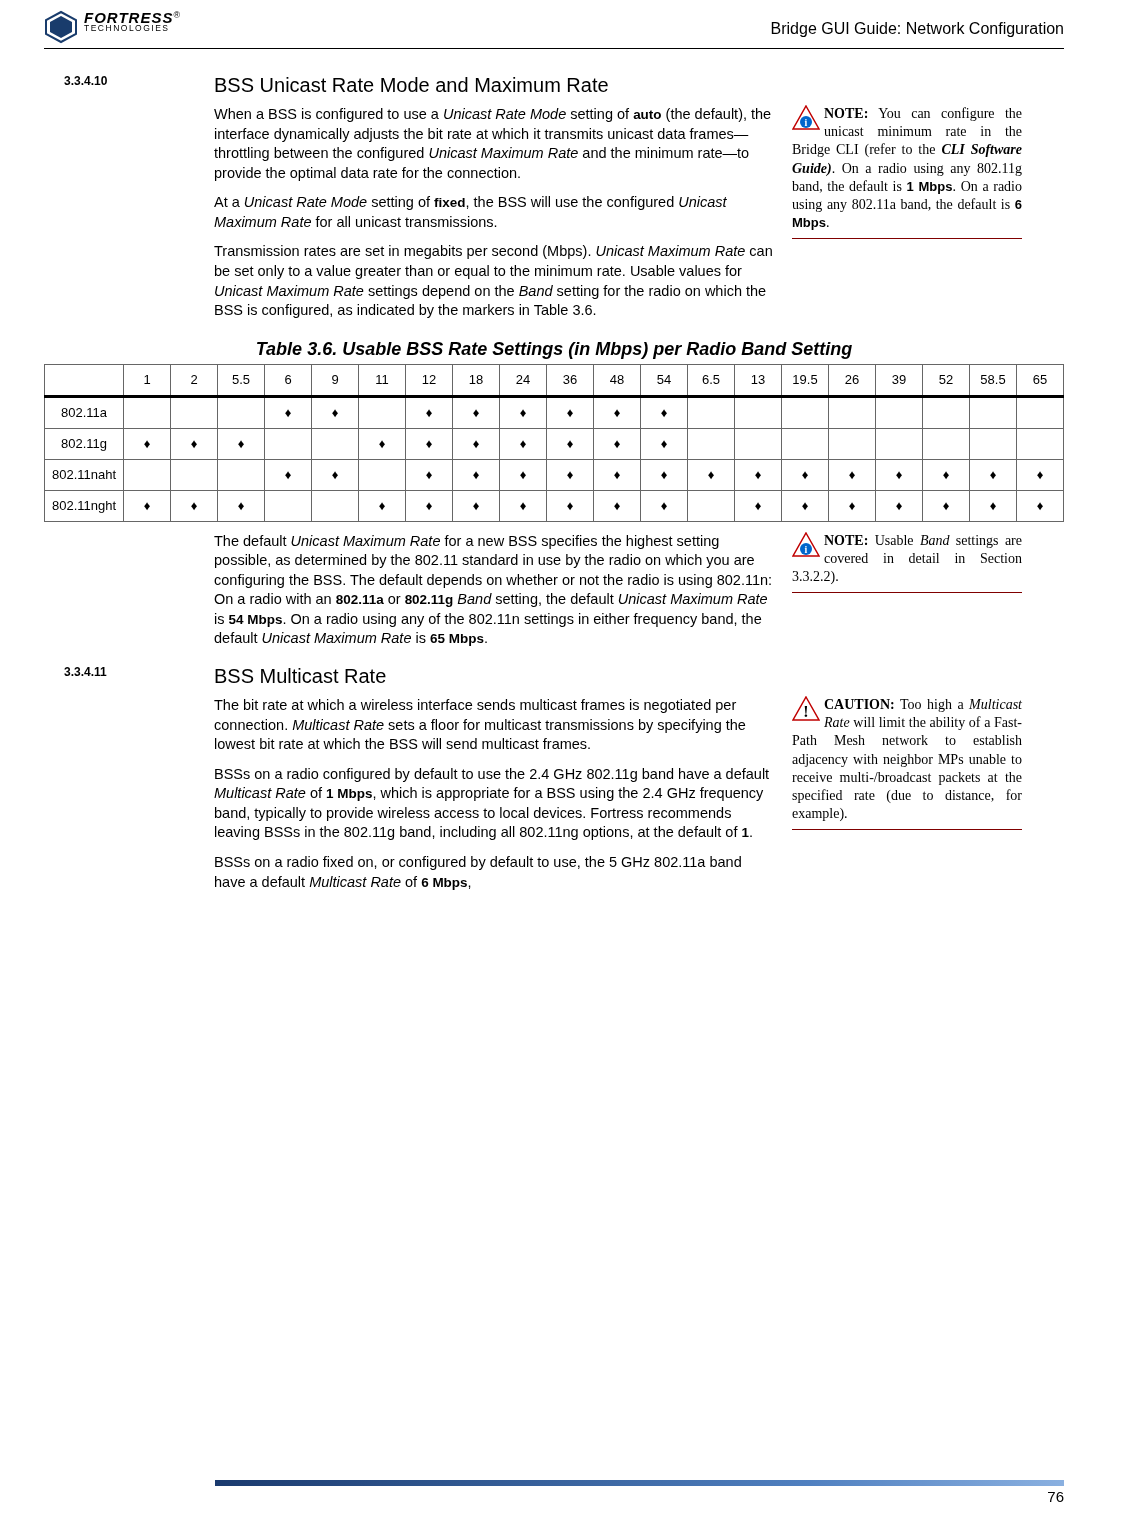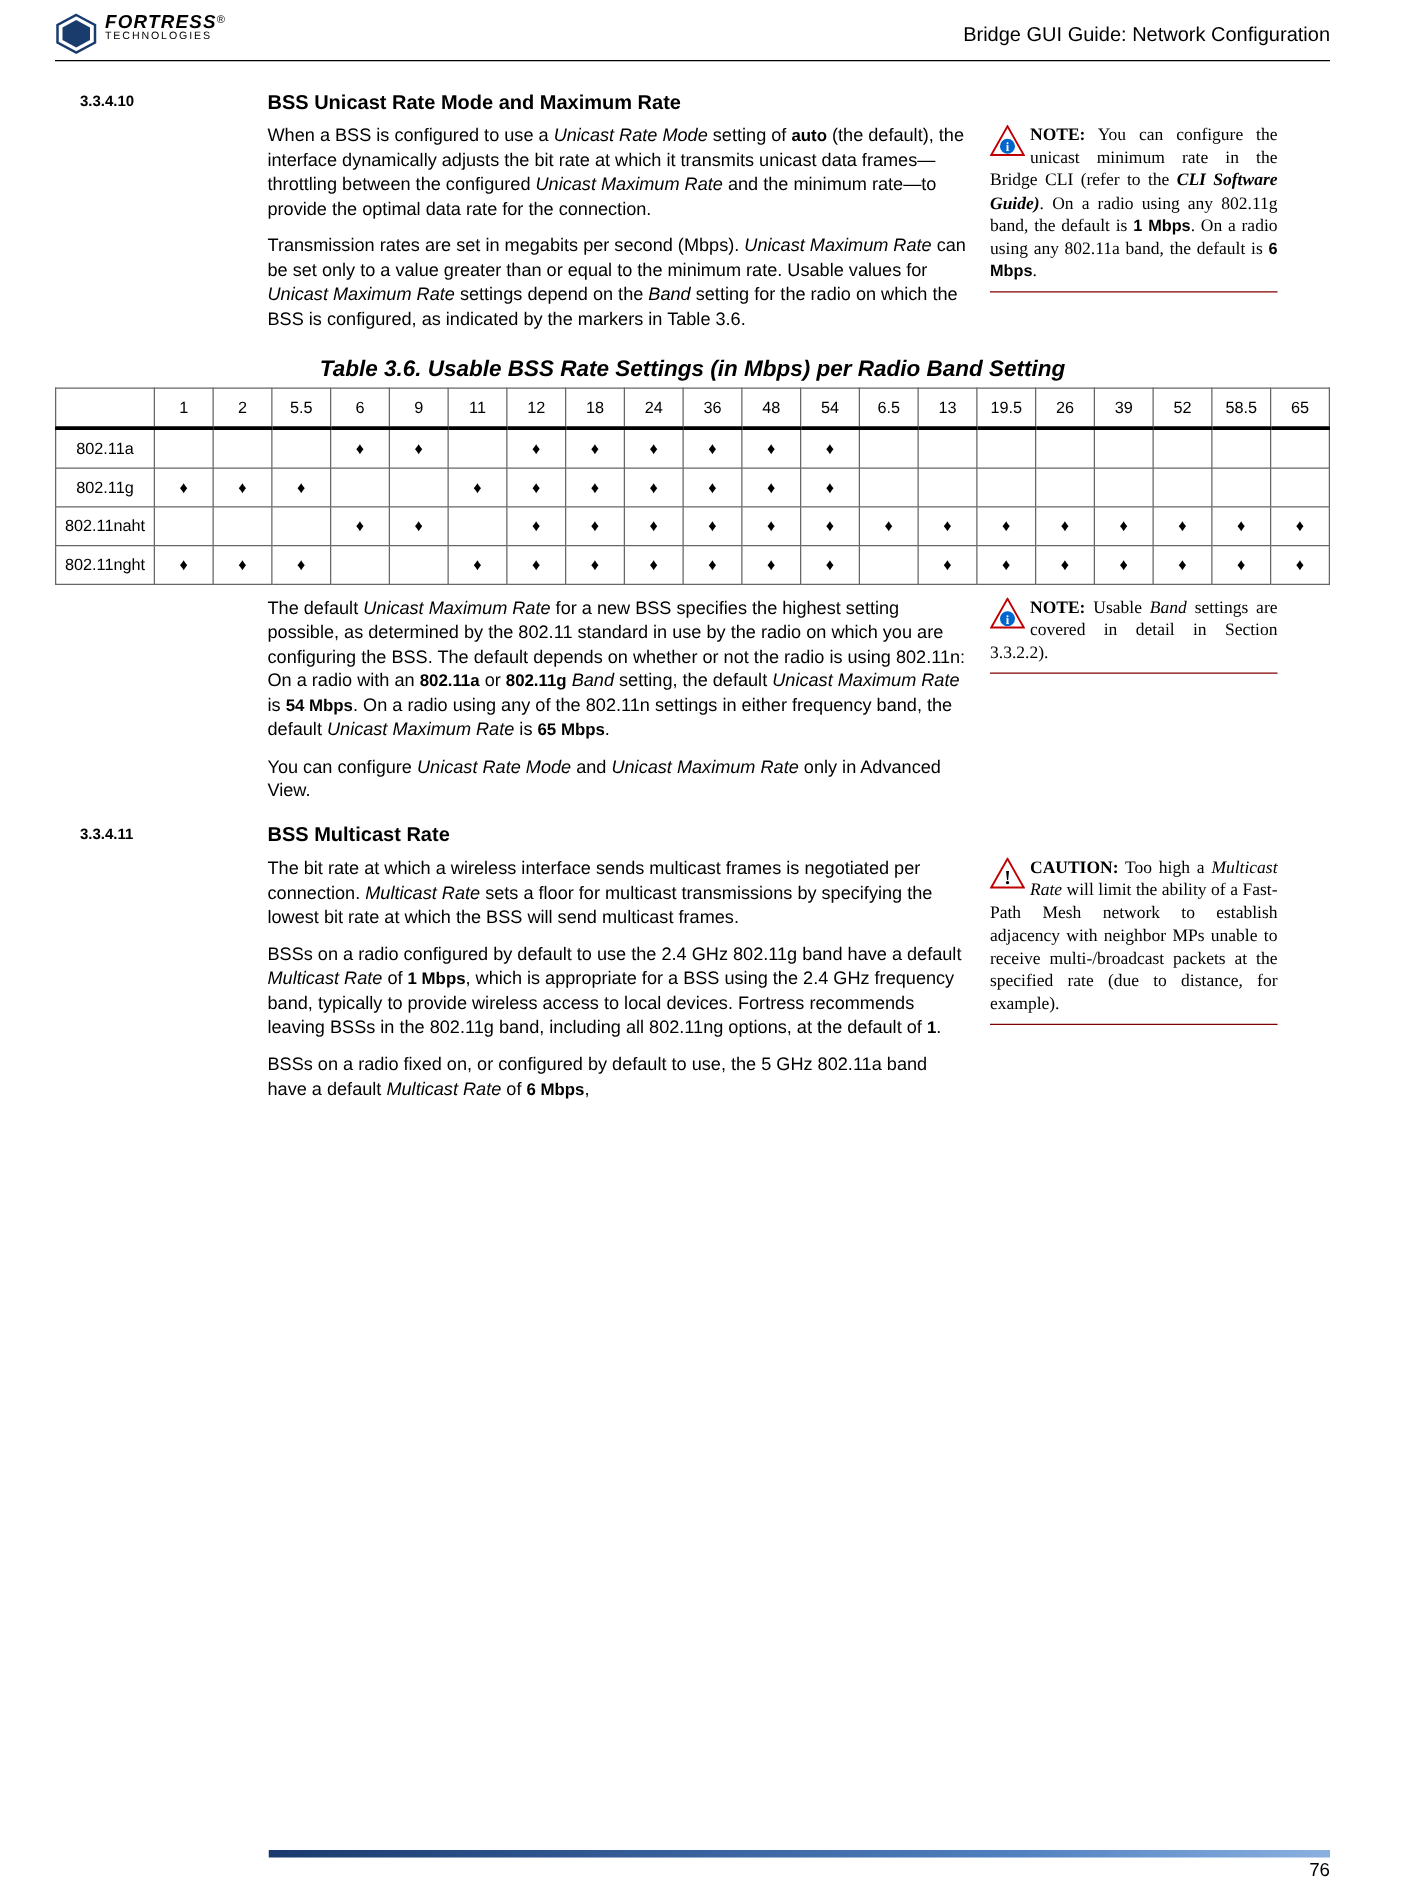--- a/index.html
+++ b/index.html
@@ -54,22 +54,22 @@
     width: 150px;
     flex-shrink: 0;
     font-weight: bold;
     font-size: 12px;
     padding-left: 20px;
   }
   .sec-body {
     flex: 1;
   }
   .sec-heading {
-    font-weight: bold;
-    font-size: 16px;
+    font-weight: normal;
+    font-size: 20px;
     margin-bottom: 8px;
   }
   .main-col {
     display:flex;
     gap:18px;
   }
   .body-text {
     flex:1;
     max-width: 560px;
   }
@@ -166,20 +166,21 @@
     <div class="header-title">Bridge GUI Guide: Network Configuration</div>
   </div>
 
   <div class="section-row">
     <div class="sec-num">3.3.4.10</div>
     <div class="sec-body">
       <div class="sec-heading">BSS Unicast Rate Mode and Maximum Rate</div>
       <div class="main-col">
         <div class="body-text">
           <p><span>When a BSS is configured to use a </span><span class="italic">Unicast Rate Mode</span><span> setting of </span><span class="mono">auto</span><span> (the default), the interface dynamically adjusts the bit rate at which it transmits unicast data frames—throttling between the configured </span><span class="italic">Unicast Maximum Rate</span><span> and the minimum rate—to provide the optimal data rate for the connection.</span></p>
+          <p><span>At a </span><span class="italic">Unicast Rate Mode</span><span> setting of </span><span class="mono">fixed</span><span>, the BSS will use the configured </span><span class="italic">Unicast Maximum Rate</span><span> for all unicast transmissions.</span></p>
           <p><span>Transmission rates are set in megabits per second (Mbps). </span><span class="italic">Unicast Maximum Rate</span><span> can be set only to a value greater than or equal to the minimum rate. Usable values for </span><span class="italic">Unicast Maximum Rate</span><span> settings depend on the </span><span class="italic">Band</span><span> setting for the radio on which the BSS is configured, as indicated by the markers in Table 3.6.</span></p>
         </div>
         <div class="side-note">
           <span class="note-icon-wrapper">
             <span class="note-icon">
               <svg viewBox="0 0 28 26" width="28" height="26">
                   <polygon points="14,1 27,24 1,24" fill="none" stroke="#c00000" stroke-width="1.5"></polygon>
                   <circle cx="14" cy="17" r="6" fill="#0066cc"></circle>
                   <text x="14" y="21" text-anchor="middle" fill="#fff" font-size="10" font-weight="bold" font-family="serif">i</text>
                 </svg>
@@ -313,21 +314,20 @@
         </tr>
       </tbody>
   </table>
 
   <div class="section-row">
     <div class="sec-num"></div>
     <div class="sec-body">
       <div class="main-col">
         <div class="body-text">
           <p><span>The default </span><span class="italic">Unicast Maximum Rate</span><span> for a new BSS specifies the highest setting possible, as determined by the 802.11 standard in use by the radio on which you are configuring the BSS. The default depends on whether or not the radio is using 802.11n: On a radio with an </span><span class="mono">802.11a</span><span> or </span><span class="mono">802.11g</span><span> </span><span class="italic">Band</span><span> setting, the default </span><span class="italic">Unicast Maximum Rate</span><span> is </span><span class="mono">54 Mbps</span><span>. On a radio using any of the 802.11n settings in either frequency band, the default </span><span class="italic">Unicast Maximum Rate</span><span> is </span><span class="mono">65 Mbps</span><span>.</span></p>
-          <p><span>You can configure </span><span class="italic">Unicast Rate Mode</span><span> and </span><span class="italic">Unicast Maximum Rate</span><span> only in Advanced View.</span></p>
         </div>
         <div class="side-note">
           <span class="note-icon-wrapper">
             <span class="note-icon">
               <svg viewBox="0 0 28 26" width="28" height="26">
                   <polygon points="14,1 27,24 1,24" fill="none" stroke="#c00000" stroke-width="1.5"></polygon>
                   <circle cx="14" cy="17" r="6" fill="#0066cc"></circle>
                   <text x="14" y="21" text-anchor="middle" fill="#fff" font-size="10" font-weight="bold" font-family="serif">i</text>
                 </svg>
             </span>

